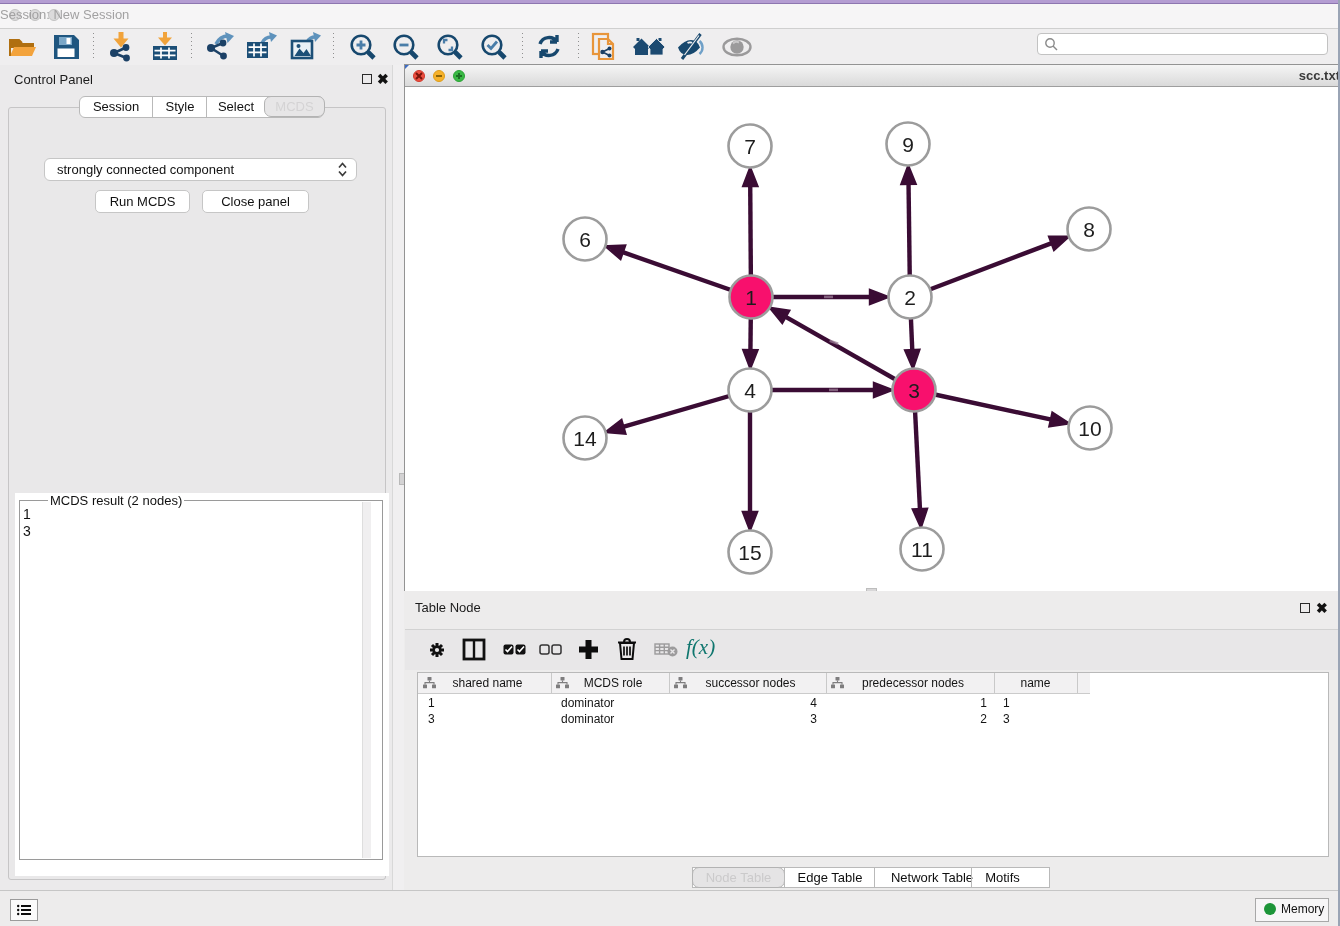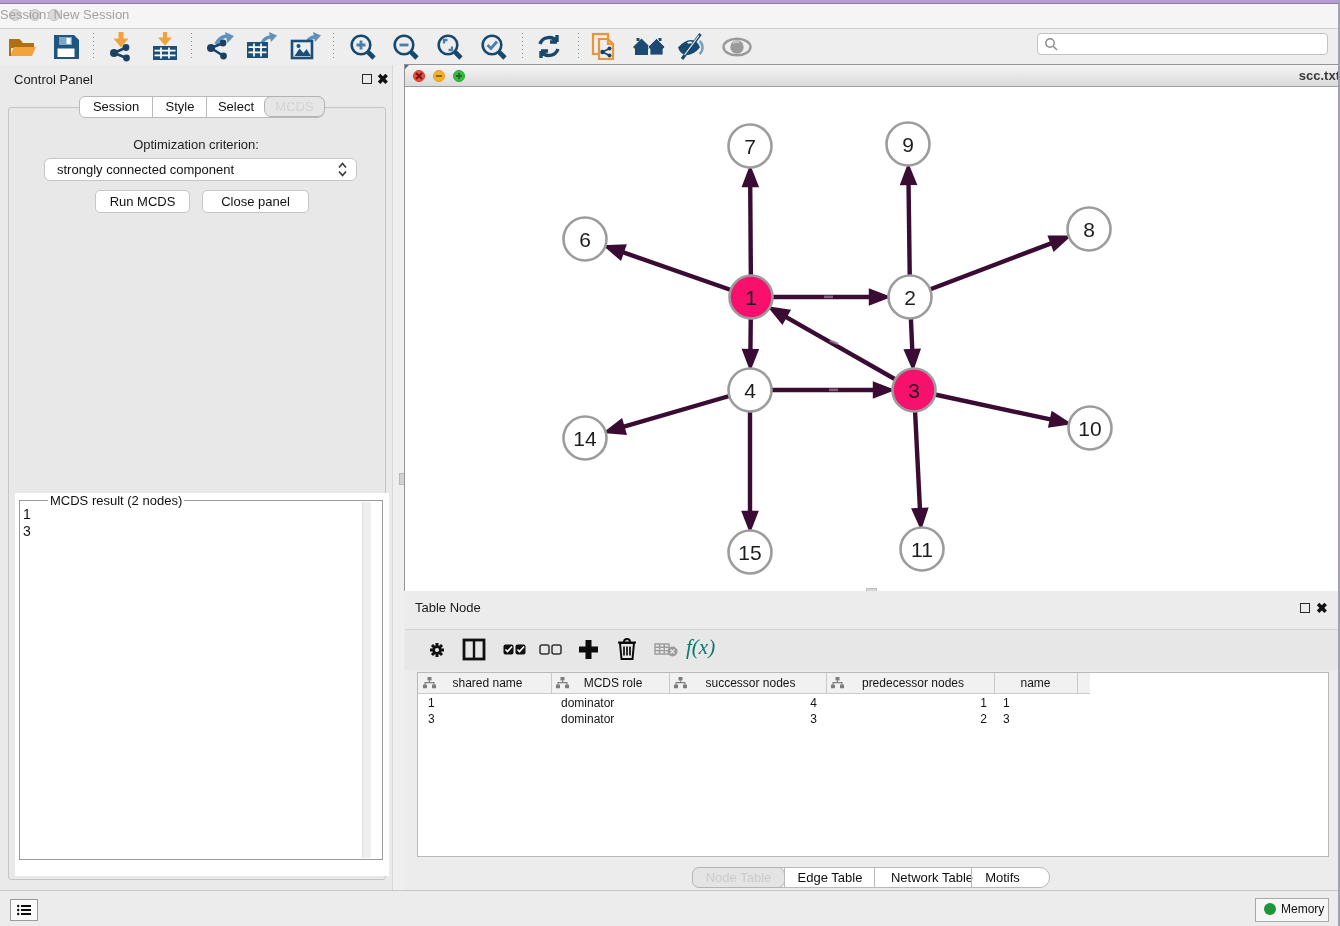--- a/index.html
+++ b/index.html
@@ -44,21 +44,21 @@
 .corner{left:404.5px;top:64.5px;width:0;height:0;border-top:4.5px solid #3f6cc4;border-right:4.5px solid transparent;}
 .hhandle{left:866px;top:588px;width:9px;height:5px;background:#d8d7d8;border:1px solid #bdbdbd;}
 
 .tpanel{left:404px;top:591px;width:936px;height:299px;background:#edecec;}
 .ttoolbar{left:1px;top:38px;width:935px;height:40px;background:#e8e7e8;border-top:1px solid #d2d2d2;}
 .tablebox{left:13px;top:81px;width:910px;height:183px;background:#fff;border:1px solid #b9b9b9;}
 .thead{left:0;top:0;width:672px;height:20px;background:#f2f1f2;border-bottom:1px solid #cbcbcb;}
 .thcell{position:absolute;top:0;height:20px;border-right:1px solid #c9c9c9;font-size:12px;color:#141414;
   text-align:center;line-height:20px;}
 .trow{position:absolute;font-size:12px;color:#141414;height:16px;line-height:16px;}
-.btabrow{top:276px;height:19px;background:#fff;border:1px solid #b9b9b9;border-radius:10px;}
+.btabrow{top:276px;height:19px;background:#fff;border:1px solid #b9b9b9;border-radius:0;}
 .btabseg{position:absolute;top:0;height:19px;line-height:19px;text-align:center;font-size:13px;color:#0f0f0f;border-left:1px solid #b9b9b9;}
 .btabsel{background:#e5e4e5;border:1px solid #b3b3b3;border-radius:7px;color:#cbcacb;}
 
 .status{left:0;top:890px;width:1340px;height:36px;background:#edecec;border-top:1px solid #c6c6c6;}
 .listbtn{left:10px;top:8px;width:26px;height:20px;background:#fbfbfb;border:1px solid #9b9b9b;}
 .membtn{left:1255px;top:7px;width:72px;height:22px;background:#f7f6f7;border:1px solid #a8a8a8;font-size:12px;color:#111;}
 .redge{left:1338px;top:0;width:2px;height:926px;background:#9aa4b5;}
 </style>
 </head>
 <body>
@@ -198,21 +198,20 @@
  <div class="abs ptitle" style="left:14px;top:7px">Control Panel</div>
  <div class="abs sqbtn" style="left:362px;top:9px"></div>
  <div class="abs xbtn" style="left:377px;top:8px">✖</div>
  <div class="abs tabpane"></div>
  <div class="abs tabrow" style="left:79px;width:243px">
   <div class="tabseg" style="left:0;width:72px;border-left:none">Session</div>
   <div class="tabseg" style="left:72px;width:54px">Style</div>
   <div class="tabseg" style="left:126px;width:58px">Select</div>
   <div class="tabsel" style="position:absolute;left:184px;top:-1px;width:59px;text-align:center;font-size:13px">MCDS</div>
  </div>
- <div class="abs optlabel">Optimization criterion:</div>
  <div class="abs combo"><span style="padding-left:12px">strongly connected component</span>
   <svg style="position:absolute;right:8px;top:3px" width="11" height="15" viewBox="0 0 11 15">
    <path d="M2 5.5 L5.5 1.5 L9 5.5 M2 9.5 L5.5 13.5 L9 9.5" fill="none" stroke="#3c3c3c" stroke-width="1.7"></path>
         </svg>
  </div>
  <div class="abs btn" style="left:95px;top:125px;width:93px">Run MCDS</div>
  <div class="abs btn" style="left:202px;top:125px;width:105px">Close panel</div>
  <div class="abs resultpanel">
   <div class="abs fieldset">
    <div class="abs legend">MCDS result (2 nodes)</div>

